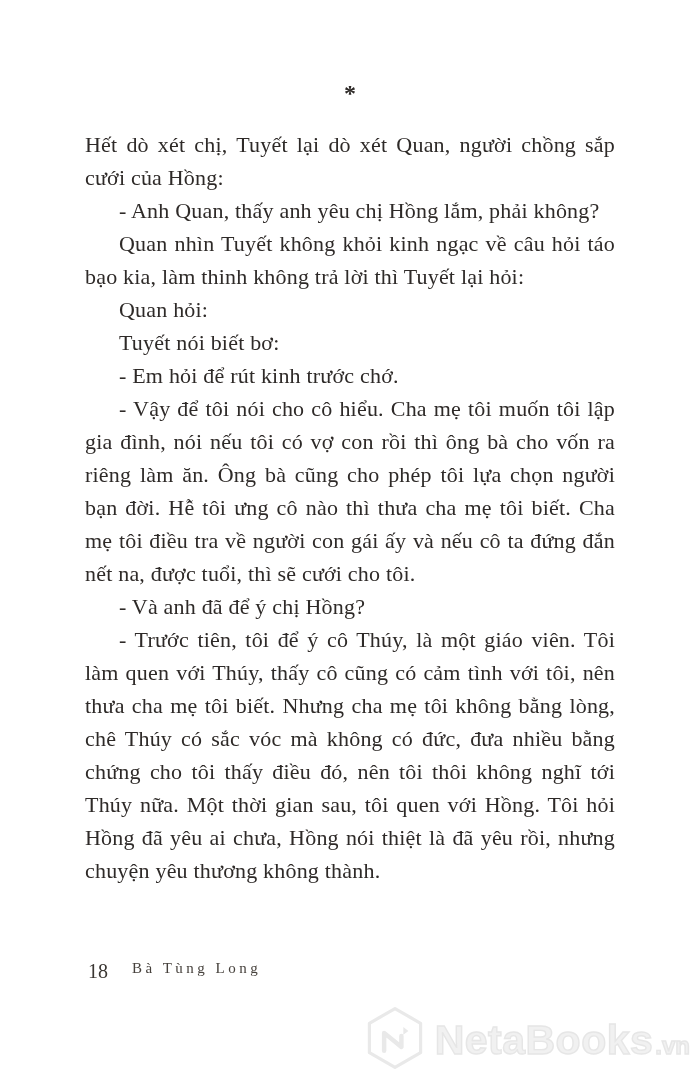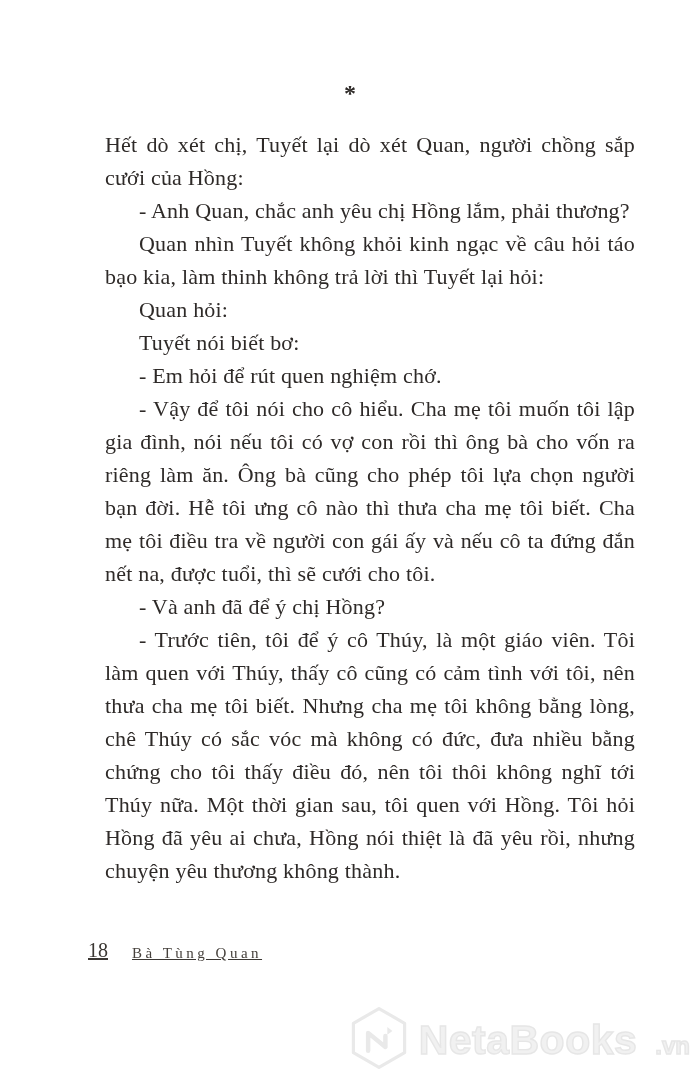--- a/index.html
+++ b/index.html
@@ -28,39 +28,37 @@
   }
   .text-block {
     position: absolute;
     left: 85px;
     top: 128px;
     width: 530px;
     font-size: 22px;
     line-height: 33px;
     text-align: justify;
     letter-spacing: 0.2px;
-    margin-left: 20px;
   }
   .text-block p {
     margin: 0;
     padding: 0;
     text-indent: 34px;
   }
   .text-block p.no-indent {
     text-indent: 0;
   }
   .footer {
     position: absolute;
     left: 88px;
-    top: 939px;
+    top: 960px;
     display: flex;
-    align-items: flex-end;
+    align-items: flex-start;
     gap: 24px;
     color: #3b3733;
-    text-decoration: underline;
   }
   .page-number {
     font-size: 20px;
   }
   .author {
     font-size: 15px;
     letter-spacing: 3.5px;
     color: #46413c;
   }
   .watermark {
@@ -74,44 +72,44 @@
     pointer-events: none;
   }
   .wm-text {
     font-family: "Liberation Sans", sans-serif;
     font-weight: 700;
     color: #f1f1f1;
     -webkit-text-stroke: 1.4px #e6e6e6;
     white-space: nowrap;
   }
   .wm-brand { font-size: 41px; letter-spacing: 0.5px; margin-top: 48px; }
-  .wm-tld   { font-size: 24px; margin-left: 18px; }
+  .wm-tld   { font-size: 24px; margin-left: 2px; }
 </style>
 </head>
 <body>
 
 <div class="page">
 
   <div class="section-break">*</div>
 
   <div class="text-block">
     <p class="no-indent">Hết dò xét chị, Tuyết lại dò xét Quan, người chồng sắp cưới của Hồng:</p>
-    <p>- Anh Quan, chắc anh yêu chị Hồng lắm, phải thương?</p>
+    <p>- Anh Quan, thấy anh yêu chị Hồng lắm, phải không?</p>
     <p>Quan nhìn Tuyết không khỏi kinh ngạc về câu hỏi táo bạo kia, làm thinh không trả lời thì Tuyết lại hỏi:</p>
     <p>Quan hỏi:</p>
     <p>Tuyết nói biết bơ:</p>
-    <p>- Em hỏi để rút quen nghiệm chớ.</p>
+    <p>- Em hỏi để rút kinh trước chớ.</p>
     <p>- Vậy để tôi nói cho cô hiểu. Cha mẹ tôi muốn tôi lập gia đình, nói nếu tôi có vợ con rồi thì ông bà cho vốn ra riêng làm ăn. Ông bà cũng cho phép tôi lựa chọn người bạn đời. Hễ tôi ưng cô nào thì thưa cha mẹ tôi biết. Cha mẹ tôi điều tra về người con gái ấy và nếu cô ta đứng đắn nết na, được tuổi, thì sẽ cưới cho tôi.</p>
     <p>- Và anh đã để ý chị Hồng?</p>
     <p>- Trước tiên, tôi để ý cô Thúy, là một giáo viên. Tôi làm quen với Thúy, thấy cô cũng có cảm tình với tôi, nên thưa cha mẹ tôi biết. Nhưng cha mẹ tôi không bằng lòng, chê Thúy có sắc vóc mà không có đức, đưa nhiều bằng chứng cho tôi thấy điều đó, nên tôi thôi không nghĩ tới Thúy nữa. Một thời gian sau, tôi quen với Hồng. Tôi hỏi Hồng đã yêu ai chưa, Hồng nói thiệt là đã yêu rồi, nhưng chuyện yêu thương không thành.</p>
   </div>
 
   <div class="footer">
     <span class="page-number">18</span>
-    <span class="author">Bà Tùng Quan</span>
+    <span class="author">Bà Tùng Long</span>
   </div>
 
   <div class="watermark">
     <span>
       <svg width="64" height="64" viewBox="0 0 100 100" aria-hidden="true">
         <polygon points="50,4 90,27 90,73 50,96 10,73 10,27" fill="none" stroke="#e9e9e9" stroke-width="5" stroke-linejoin="round"></polygon>
         <path d="M33 70 L33 42 L60 64 L60 47" fill="none" stroke="#e9e9e9" stroke-width="7" stroke-linecap="round" stroke-linejoin="round"></path>
         <path d="M63 33 L71 39 L63 45 Z" fill="#e9e9e9"></path>
       </svg>
     </span>

